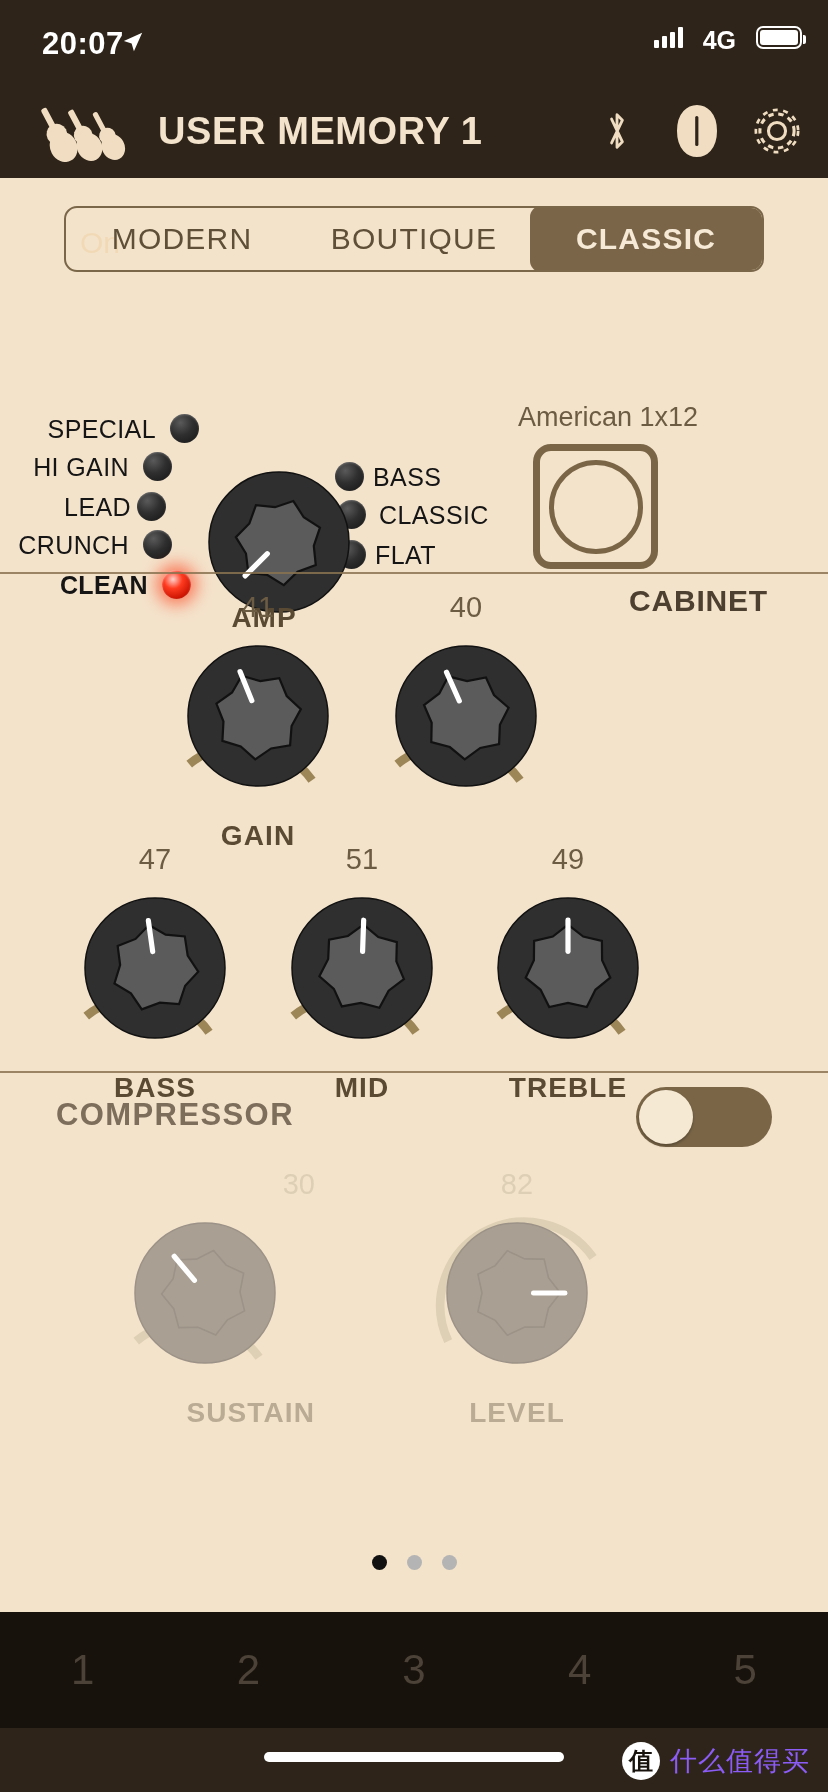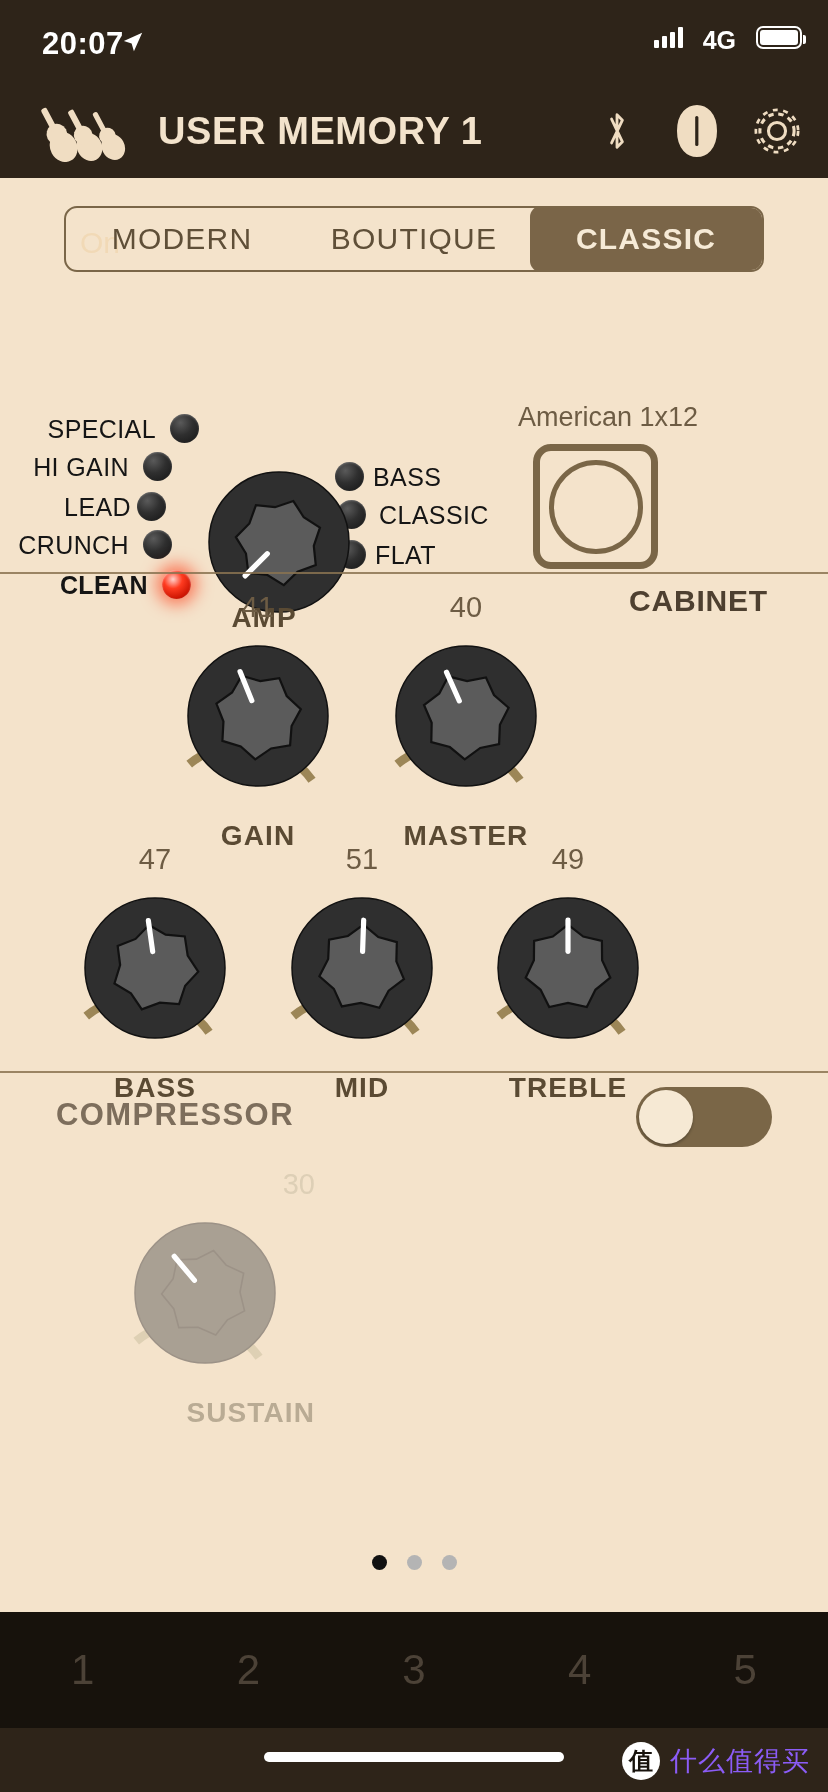--- a/index.html
+++ b/index.html
@@ -310,21 +310,20 @@
         <div class="knobcell" style="left: 356px; top: 14px; width: 220px;">
           <div class="kval">40</div>
           <div class="kbody" style="width: 180px; margin: 0px auto;"><svg width="180" height="180" viewBox="-20 -20 180 180">
     <path d="M 1.2 118.2 A 84 84 0 0 0 28.0 -2.7" fill="none" stroke="#9c8657" stroke-width="8.68" stroke-linecap="butt" transform="rotate(-95 70 70)"></path>
     <circle cx="70" cy="70" r="70" fill="#2f2f2f" stroke="#111" stroke-width="1.5"></circle>
     <g transform="rotate(-24 70 70)">
       <path d="M70.0 26.6 L85.2 38.5 L103.9 42.9 L104.1 62.2 L112.3 79.7 L97.4 91.8 L88.8 109.1 L70.0 105.0 L51.2 109.1 L42.6 91.8 L27.7 79.7 L35.9 62.2 L36.1 42.9 L54.8 38.5 Z" fill="#5b5b5b" stroke="#111" stroke-width="2.2"></path>
       <rect x="67.4" y="19.6" width="5.2" height="36.4" rx="2.4" fill="#ffffff"></rect>
     </g>
   </svg></div>
-          <div class="klabel">MASTER</div>
         </div>
       </div>
 
     <div class="krow" style="height:245px" id="krow2">
         <div class="knobcell" style="left: 45px; top: 14px; width: 220px;">
           <div class="kval">47</div>
           <div class="kbody" style="width: 180px; margin: 0px auto;"><svg width="180" height="180" viewBox="-20 -20 180 180">
     <path d="M 1.2 118.2 A 84 84 0 0 0 28.0 -2.7" fill="none" stroke="#9c8657" stroke-width="8.68" stroke-linecap="butt" transform="rotate(-95 70 70)"></path>
     <circle cx="70" cy="70" r="70" fill="#2f2f2f" stroke="#111" stroke-width="1.5"></circle>
     <g transform="rotate(-8 70 70)">
@@ -373,20 +372,32 @@
             <div class="kbody" style="width: 180px; margin: 0px auto;"><svg width="180" height="180" viewBox="-20 -20 180 180">
     <path d="M 1.2 118.2 A 84 84 0 0 0 28.0 -2.7" fill="none" stroke="#ded0b4" stroke-width="8.68" stroke-linecap="butt" transform="rotate(-95 70 70)"></path>
     <circle cx="70" cy="70" r="70" fill="#a9a093" stroke="#9c9287" stroke-width="1.5"></circle>
     <g transform="rotate(-40 70 70)">
       <path d="M70.0 26.6 L85.2 38.5 L103.9 42.9 L104.1 62.2 L112.3 79.7 L97.4 91.8 L88.8 109.1 L70.0 105.0 L51.2 109.1 L42.6 91.8 L27.7 79.7 L35.9 62.2 L36.1 42.9 L54.8 38.5 Z" fill="#a9a093" stroke="#9c9287" stroke-width="1.6"></path>
       <rect x="67.4" y="19.6" width="5.2" height="36.4" rx="2.4" fill="#ffffff"></rect>
     </g>
   </svg></div>
             <div class="klabel dim">SUSTAIN</div>
           </div>
+          <div class="knobcell" style="left: 407px; top: 0px; width: 220px;">
+            <div class="kval dim">82</div>
+            <div class="kbody" style="width: 180px; margin: 0px auto;"><svg width="180" height="180" viewBox="-20 -20 180 180">
+    <path d="M 1.2 118.2 A 84 84 0 0 0 129.4 10.6" fill="none" stroke="#ded0b4" stroke-width="8.68" stroke-linecap="butt" transform="rotate(-170 70 70)"></path>
+    <circle cx="70" cy="70" r="70" fill="#a9a093" stroke="#9c9287" stroke-width="1.5"></circle>
+    <g transform="rotate(90 70 70)">
+      <path d="M70.0 26.6 L85.2 38.5 L103.9 42.9 L104.1 62.2 L112.3 79.7 L97.4 91.8 L88.8 109.1 L70.0 105.0 L51.2 109.1 L42.6 91.8 L27.7 79.7 L35.9 62.2 L36.1 42.9 L54.8 38.5 Z" fill="#a9a093" stroke="#9c9287" stroke-width="1.6"></path>
+      <rect x="67.4" y="19.6" width="5.2" height="36.4" rx="2.4" fill="#ffffff"></rect>
+    </g>
+  </svg></div>
+            <div class="klabel dim">LEVEL</div>
+          </div>
         </div>
     </div>
 
     <div class="dots" id="dots">
         <div class="dot on"></div>
         <div class="dot"></div>
         <div class="dot"></div>
       </div>
   </div>
 

